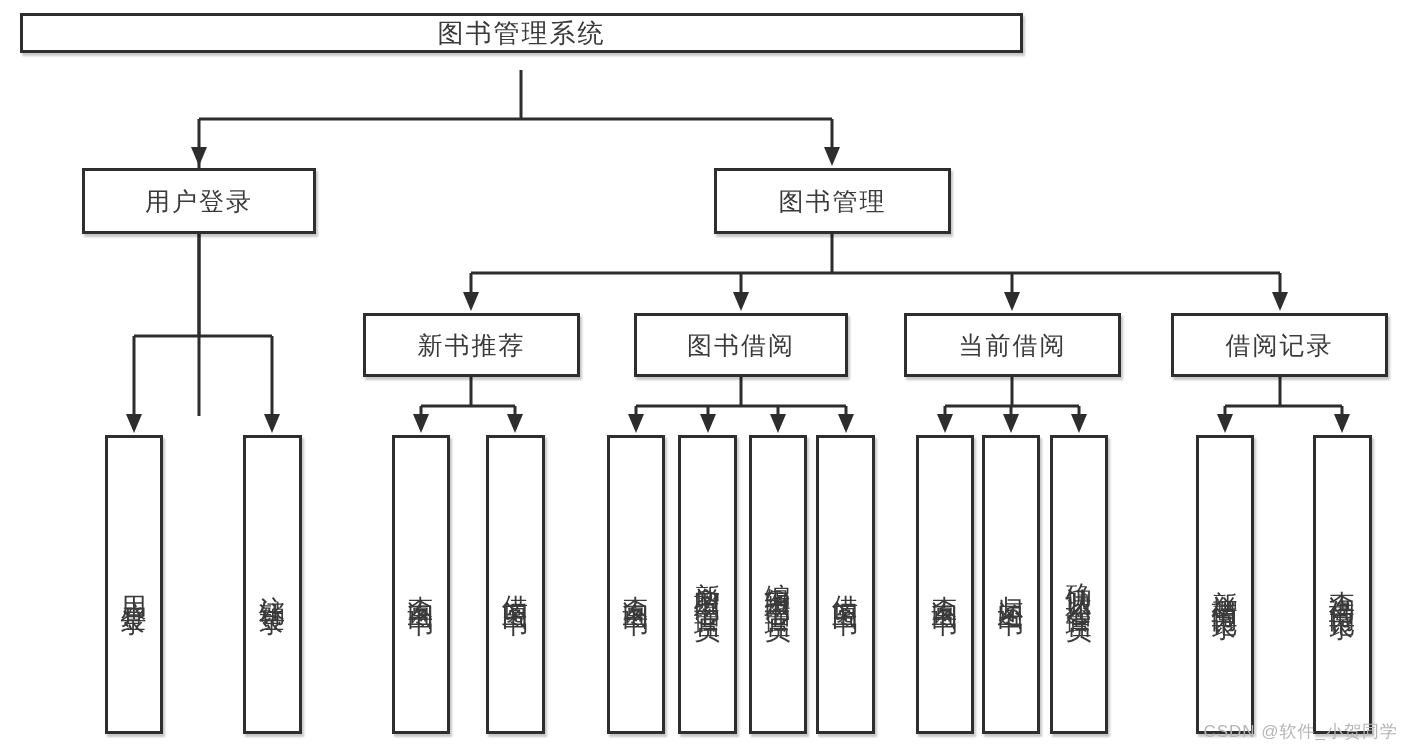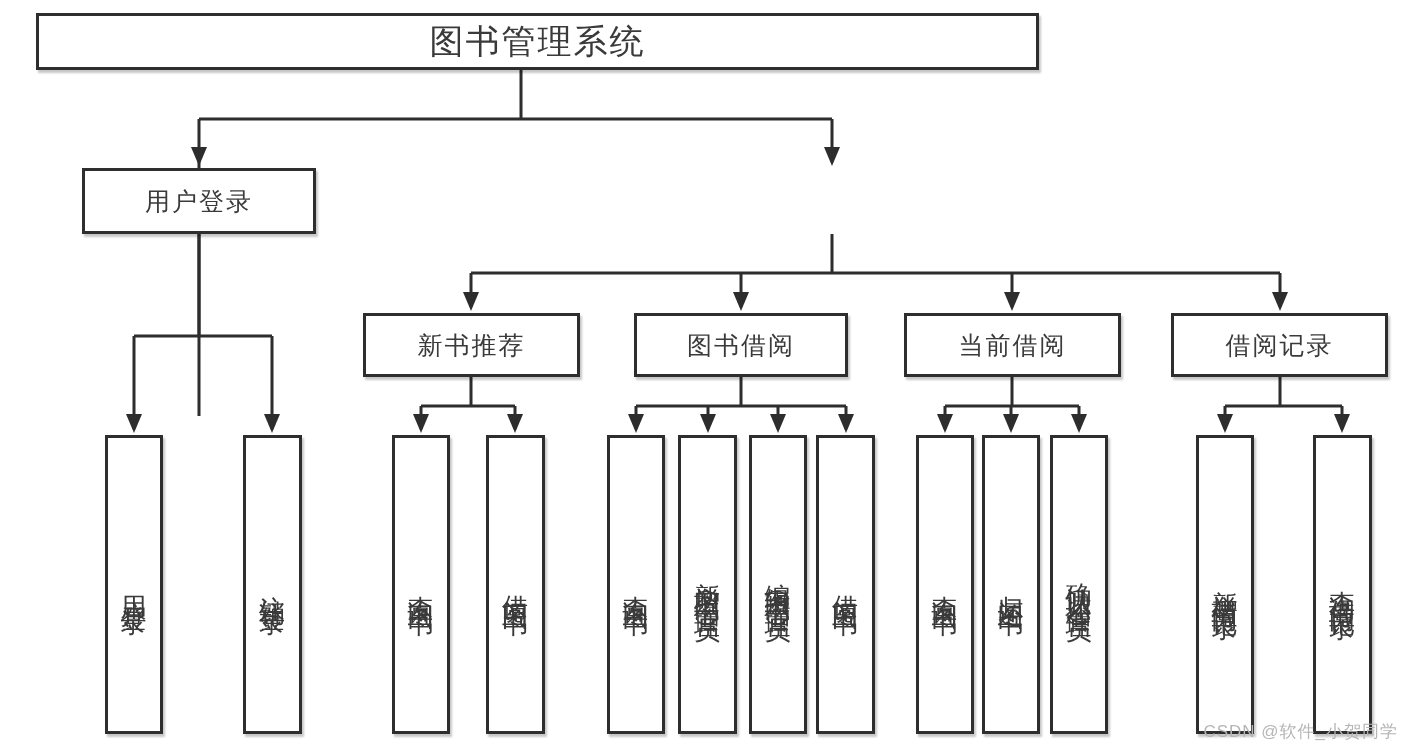--- a/index.html
+++ b/index.html
@@ -61,26 +61,29 @@
     <path d="M1012,377 V406 M945,406 H1079 M945,406 V429 M1011,406 V429 M1079,406 V429"></path>
     <polygon fill="#2d2d2d" stroke="none" points="937,414 953,414 945,433"></polygon>
     <polygon fill="#2d2d2d" stroke="none" points="1003,414 1019,414 1011,433"></polygon>
     <polygon fill="#2d2d2d" stroke="none" points="1071,414 1087,414 1079,433"></polygon>
 
     <path d="M1280,377 V406 M1225,406 H1342 M1225,406 V429 M1342,406 V429"></path>
     <polygon fill="#2d2d2d" stroke="none" points="1217,414 1233,414 1225,433"></polygon>
     <polygon fill="#2d2d2d" stroke="none" points="1334,414 1350,414 1342,433"></polygon>
   </svg>
 
-  <div class="node hnode" style="left:36px; top:13px; width:1003px; height:57px; font-size:34px;">
+  <div class="node hnode" style="left:20px; top:13px; width:1003px; height:40px; font-size:26px;">
     <span>图书管理系统</span>
   </div>
 
   <div class="node hnode" style="left:82px; top:168px; width:234px; height:66px;">
     <span>用户登录</span>
+  </div>
+  <div class="node hnode" style="left:714px; top:168px; width:237px; height:66px;">
+    <span>图书管理</span>
   </div>
 
   <div class="node hnode" style="left:363px; top:313px; width:217px; height:64px;">
     <span>新书推荐</span>
   </div>
   <div class="node hnode" style="left:634px; top:313px; width:214px; height:64px;">
     <span>图书借阅</span>
   </div>
   <div class="node hnode" style="left:1171px; top:313px; width:217px; height:64px;">
     <span>借阅记录</span>

